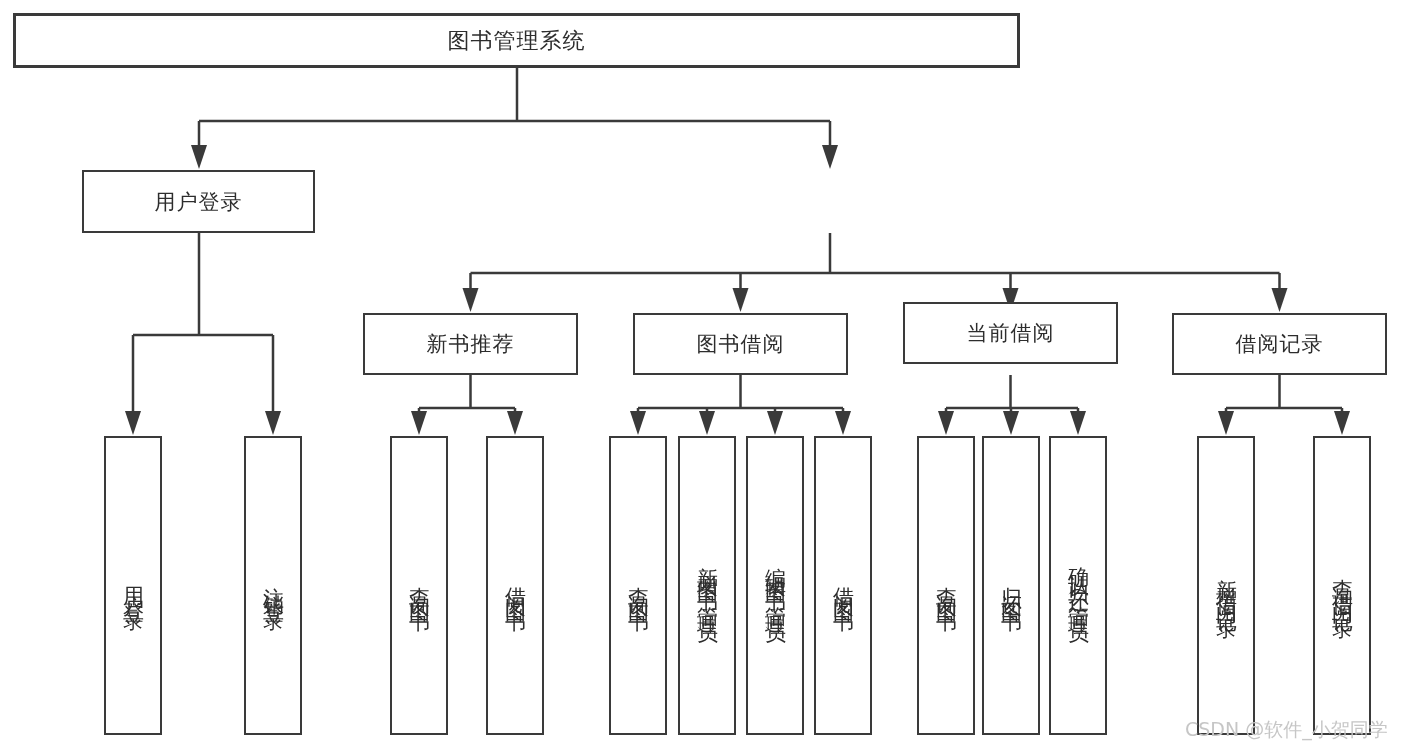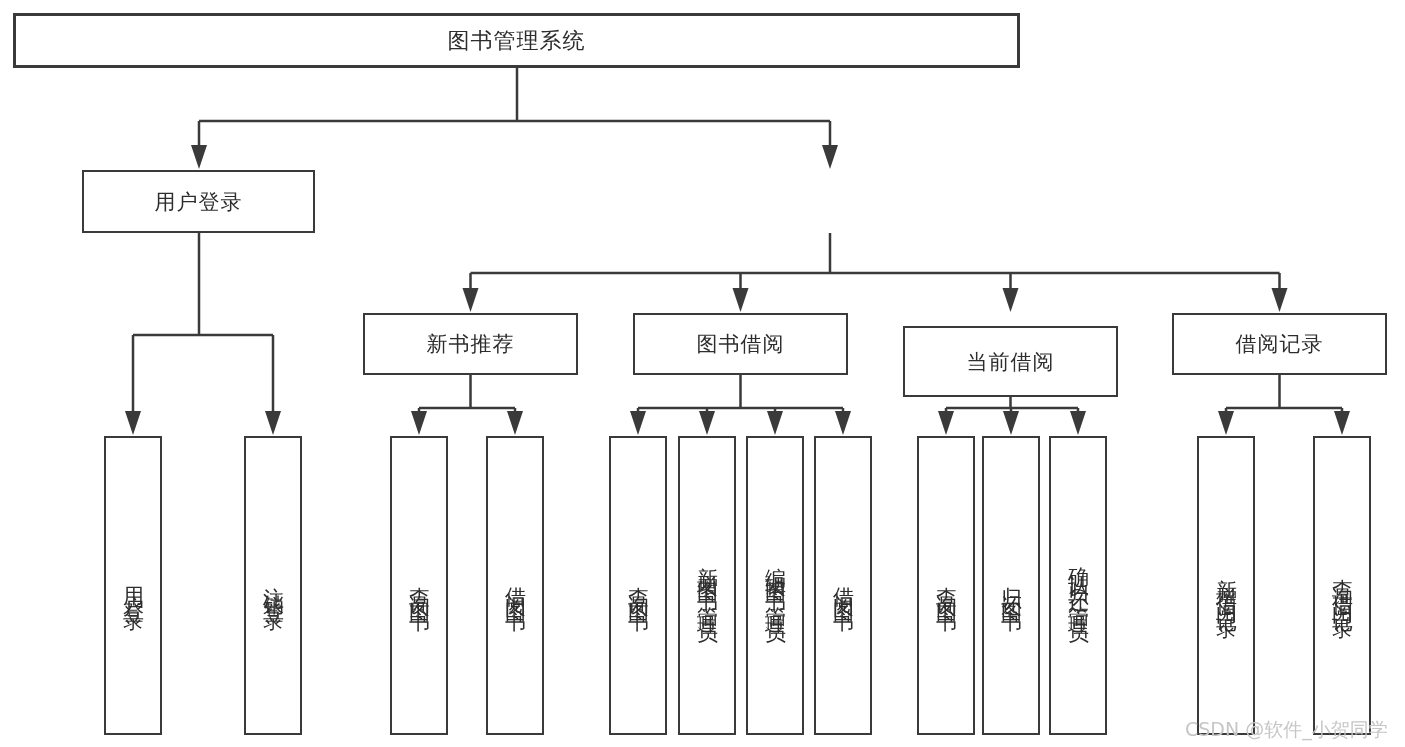--- a/index.html
+++ b/index.html
@@ -97,21 +97,21 @@
   <div class="box" style="left:82px;top:170px;width:233px;height:63px;">
     <span class="h-label">用户登录</span>
   </div>
 
   <div class="box" style="left:633px;top:313px;width:215px;height:62px;">
     <span class="h-label">图书借阅</span>
   </div>
   <div class="box" style="left:363px;top:313px;width:215px;height:62px;">
     <span class="h-label">新书推荐</span>
   </div>
-  <div class="box" style="left:903px;top:326px;width:215px;height:71px;">
+  <div class="box" style="left:903px;top:302px;width:215px;height:62px;">
     <span class="h-label">当前借阅</span>
   </div>
   <div class="box" style="left:1172px;top:313px;width:215px;height:62px;">
     <span class="h-label">借阅记录</span>
   </div>
 
   <div class="box leaf" style="left:104px;">
     <span class="v-label">用户登录</span>
   </div>
   <div class="box leaf" style="left:244px;">

